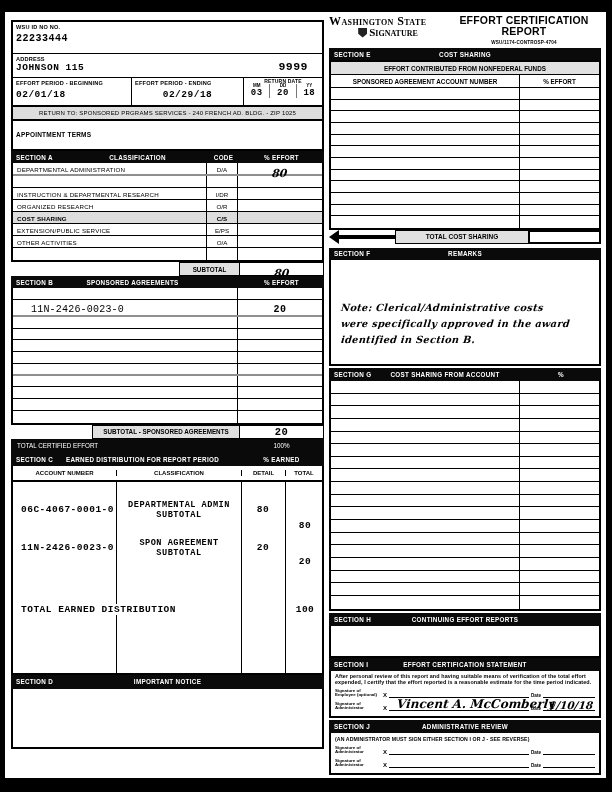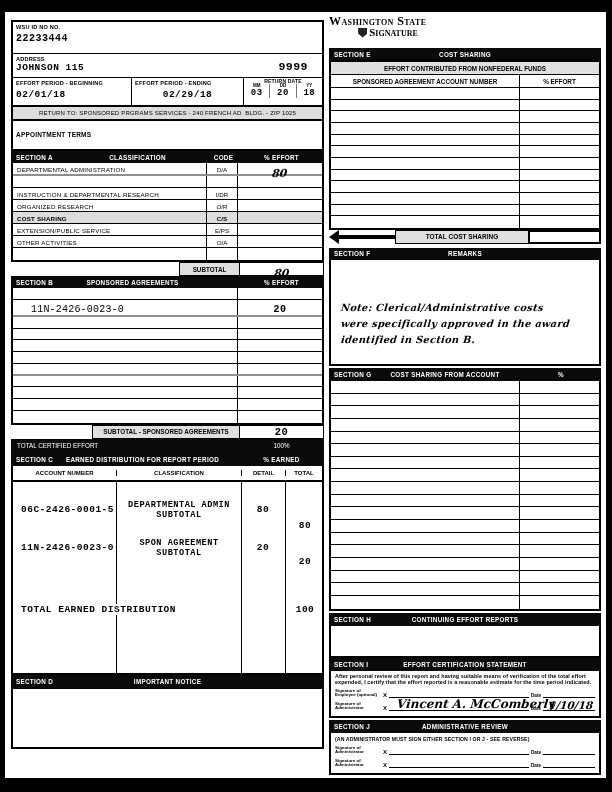--- a/index.html
+++ b/index.html
@@ -278,21 +278,21 @@
     <div class="cHead">
       <div style="width:103px;">ACCOUNT NUMBER</div>
       <div style="width:125px;border-left:1px solid #000;box-sizing:border-box;">CLASSIFICATION</div>
       <div style="width:44px;border-left:1px solid #000;box-sizing:border-box;">DETAIL</div>
       <div style="flex:1;border-left:1px solid #000;box-sizing:border-box;">TOTAL</div>
     </div>
     <div class="cBody">
       <div class="cv" style="left:103px;"></div>
       <div class="cv" style="left:228px;"></div>
       <div class="cv" style="left:272px;"></div>
-      <div class="abs typed" style="left:8px;top:22px;font-size:9.5px;">06C-2426-0001-5</div>
+      <div class="abs typed" style="left:8px;top:22px;font-size:9.5px;">06C-4067-0001-0</div>
       <div class="abs typed center" style="left:104px;top:18px;width:124px;font-size:8.6px;line-height:10px;">
         <div>DEPARTMENTAL ADMIN</div>
           <div>SUBTOTAL</div>
       </div>
       <div class="abs typed center" style="left:229px;top:22px;width:42px;font-size:9.5px;">80</div>
       <div class="abs typed center" style="left:273px;top:38px;width:38px;font-size:9.5px;">80</div>
       <div class="abs typed" style="left:8px;top:60px;font-size:9.5px;">11N-2426-0023-0</div>
       <div class="abs typed center" style="left:104px;top:56px;width:124px;font-size:8.6px;line-height:10px;">
         <div>SPON AGREEMENT</div>
           <div>SUBTOTAL</div>
@@ -313,20 +313,25 @@
   <div class="col-right">
 
     <div class="logo-row">
       <div class="wordmark">
         <div class="wm1">Washington State</div>
         <div class="wm2">
           <span class="shield"></span>
           <span>Signature</span>
         </div>
       </div>
+      <div class="rtitle">
+        <div>EFFORT CERTIFICATION</div>
+        <div>REPORT</div>
+        <div class="formno">WSU/1174-CONTROSP-4704</div>
+      </div>
     </div>
 
     <div class="bar" style="height:12px;">
       <span class="sec">SECTION E</span>
       <span class="ttl">COST SHARING</span>
     </div>
     <div class="eTbl">
       <div class="eTitle">EFFORT CONTRIBUTED FROM NONFEDERAL FUNDS</div>
       <div class="eHdr">
         <div class="ec1">SPONSORED AGREEMENT ACCOUNT NUMBER</div>

